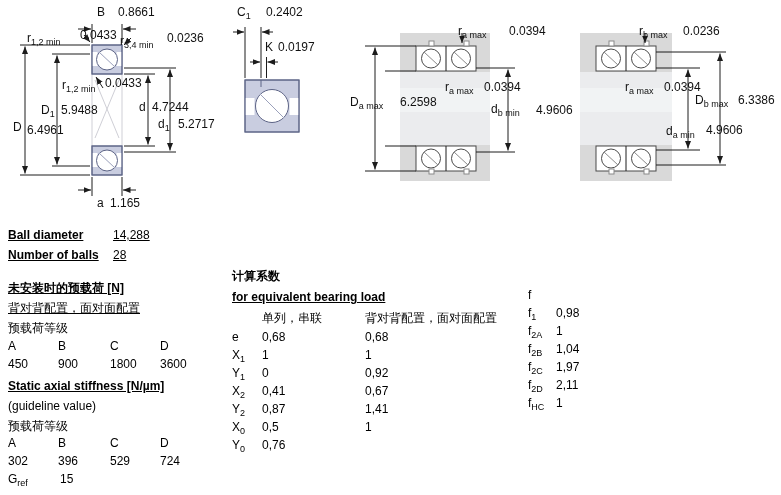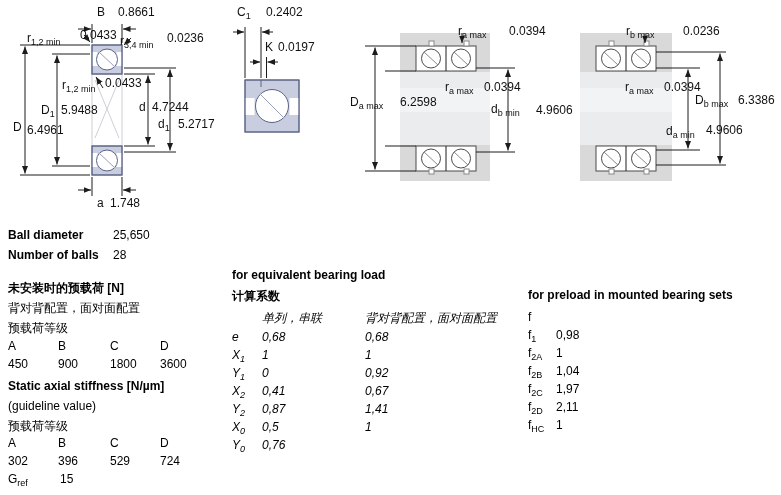--- a/index.html
+++ b/index.html
@@ -4,27 +4,27 @@
 <style>
   html,body{margin:0;padding:0;background:#fff;}
   .page{position:relative;width:781px;height:495px;background:#fff;overflow:hidden;
         font-family:"Liberation Sans","DejaVu Sans",sans-serif;font-size:12px;color:#000;}
   .diag{position:absolute;}
   .diag svg{position:absolute;left:0;top:0;}
   .dim{position:absolute;white-space:nowrap;font-size:12px;line-height:12px;color:#111;}
   .sub{font-size:9px;vertical-align:-3px;}
   .b{font-weight:bold;}
   .col{position:absolute;}
-  .row20{height:20px;}
+  .row20{height:20px;text-decoration:underline;}
   .row19{height:19px;}
   .row18{height:18px;}
   .grid2{display:grid;grid-template-columns:105px 1fr;}
   .grid4{display:grid;grid-template-columns:50px 52px 50px 1fr;height:18px;}
   .gridg{display:grid;grid-template-columns:52px 1fr;height:18px;}
-  .gridc{display:grid;grid-template-columns:30px 103px 1fr;height:18px;font-style:italic;}
+  .gridc{display:grid;grid-template-columns:30px 103px 1fr;height:18px;}
   .gridp{display:grid;grid-template-columns:28px 1fr;height:18px;}
   
   .ln{stroke:var(--line,#1c1c1c);stroke-width:1;fill:none;}
   .faint{stroke:#cfcfd6;}
   .ring{fill:var(--ring,#c9cde0);stroke:var(--ringStroke,#5d6486);}
   .ringEdge{fill:none;stroke:var(--ringStroke,#5d6486);}
   .ball{fill:#fff;stroke:var(--ringStroke,#5d6486);}
   .seam{stroke:#9aa0bb;}
   .house{fill:var(--housing,#d9d9d9);stroke:none;}
   .shaft{fill:var(--shaft,#ebecee);stroke:none;}
@@ -106,21 +106,21 @@
     <span class="dim" style="left:105px;top:77px">0.0433</span>
     <span class="dim" style="left:41px;top:104px"><span>D</span><span class="sub">1</span></span>
     <span class="dim" style="left:61px;top:104px">5.9488</span>
     <span class="dim" style="left:139px;top:101px"><span>d</span><span class="sub"></span></span>
     <span class="dim" style="left:152px;top:101px">4.7244</span>
     <span class="dim" style="left:13px;top:121px"><span>D</span><span class="sub"></span></span>
     <span class="dim" style="left:27px;top:124px">6.4961</span>
     <span class="dim" style="left:158px;top:118px"><span>d</span><span class="sub">1</span></span>
     <span class="dim" style="left:178px;top:118px">5.2717</span>
     <span class="dim" style="left:97px;top:197px"><span>a</span><span class="sub"></span></span>
-    <span class="dim" style="left:110px;top:197px">1.748</span>
+    <span class="dim" style="left:110px;top:197px">1.165</span>
   </div>
 
   <div class="diag" style="left:230px;top:0;width:150px;height:222px">
     <svg width="150" height="222" viewBox="0 0 150 222">
       <defs>
         <marker id="ar2" markerUnits="userSpaceOnUse" markerWidth="9" markerHeight="8" refX="7.5" refY="3" orient="auto-start-reverse">
           <path d="M0,0 L7.5,3 L0,6 Z" fill="#1c1c1c"></path>
         </marker>
       </defs>
       <rect x="15" y="80" width="54" height="52" class="ring"></rect>
@@ -231,34 +231,34 @@
       <line x1="81" y1="165" x2="151" y2="165" class="ln"></line>
       <line x1="81" y1="68" x2="125" y2="68" class="ln"></line>
       <line x1="81" y1="150" x2="125" y2="150" class="ln"></line>
 
       <line x1="113" y1="69.5" x2="113" y2="148.5" class="ln" marker-start="url(#ar4)" marker-end="url(#ar4)"></line>
 
       <line x1="145" y1="53.5" x2="145" y2="163.5" class="ln" marker-start="url(#ar4)" marker-end="url(#ar4)"></line>
 
       <line x1="70" y1="33" x2="70" y2="43" class="ln" marker-end="url(#ar4)"></line>
     </svg>
-    <span class="dim" style="left:51px;top:25px"><span>r</span><span class="sub">b max</span></span>
+    <span class="dim" style="left:64px;top:25px"><span>r</span><span class="sub">b max</span></span>
     <span class="dim" style="left:108px;top:25px">0.0236</span>
     <span class="dim" style="left:50px;top:81px"><span>r</span><span class="sub">a max</span></span>
     <span class="dim" style="left:89px;top:81px">0.0394</span>
     <span class="dim" style="left:120px;top:94px"><span>D</span><span class="sub">b max</span></span>
     <span class="dim" style="left:163px;top:94px">6.3386</span>
     <span class="dim" style="left:91px;top:125px"><span>d</span><span class="sub">a min</span></span>
     <span class="dim" style="left:131px;top:124px">4.9606</span>
   </div>
 
   <section class="col" style="left:8px;top:228px;width:222px">
     <div class="grid2 row20">
       <span class="b">Ball diameter</span>
-      <span>25,650</span>
+      <span>14,288</span>
     </div>
     <div class="grid2 row20">
       <span class="b">Number of balls</span>
       <span>28</span>
     </div>
     <div class="b row20" style="margin-top:12px">未安装时的预载荷 [N]</div>
     <div class="row20">背对背配置，面对面配置</div>
     <div class="row19">预载荷等级</div>
     <div class="grid4">
       <span>A</span>
@@ -287,22 +287,22 @@
       <span>529</span>
       <span>724</span>
     </div>
     <div class="gridg">
       <span><span>G</span><span class="sub">ref</span></span>
       <span>15</span>
     </div>
   </section>
 
   <section class="col" style="left:232px;top:268px;width:292px">
+    <div class="b" style="height:22px">计算系数</div>
     <div class="b row20">for equivalent bearing load</div>
-    <div class="b" style="height:22px">计算系数</div>
     <div class="gridc" style="height:20px">
       <span></span>
       <span>单列，串联</span>
       <span>背对背配置，面对面配置</span>
     </div>
     <div class="gridc">
       <span><span>e</span><span class="sub"></span></span>
       <span>0,68</span>
       <span>0,68</span>
     </div>
@@ -331,21 +331,20 @@
       <span>0,5</span>
       <span>1</span>
     </div>
     <div class="gridc">
       <span><span>Y</span><span class="sub">0</span></span>
       <span>0,76</span>
     </div>
   </section>
 
   <section class="col" style="left:528px;top:288px;width:248px">
-    <div class="b" style="height:22px">for preload in mounted bearing sets</div>
     <div class="gridp">
       <span><span>f</span><span class="sub"></span></span>
     </div>
     <div class="gridp">
       <span><span>f</span><span class="sub">1</span></span>
       <span>0,98</span>
     </div>
     <div class="gridp">
       <span><span>f</span><span class="sub">2A</span></span>
       <span>1</span>

